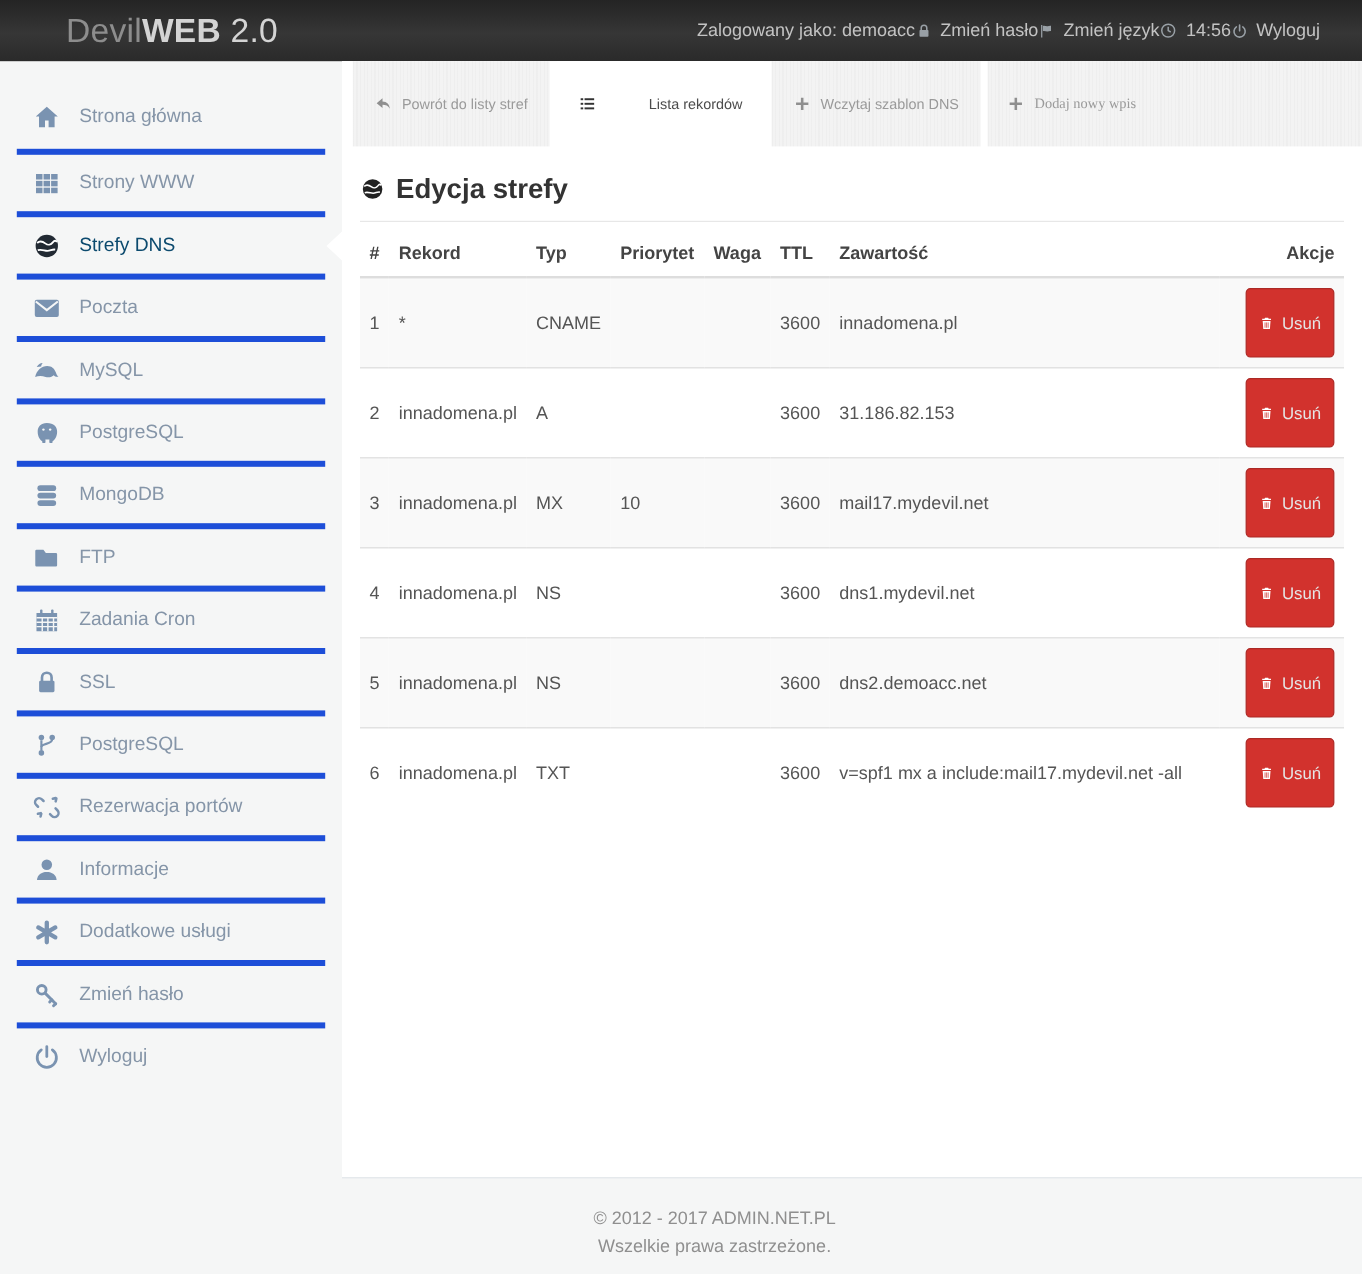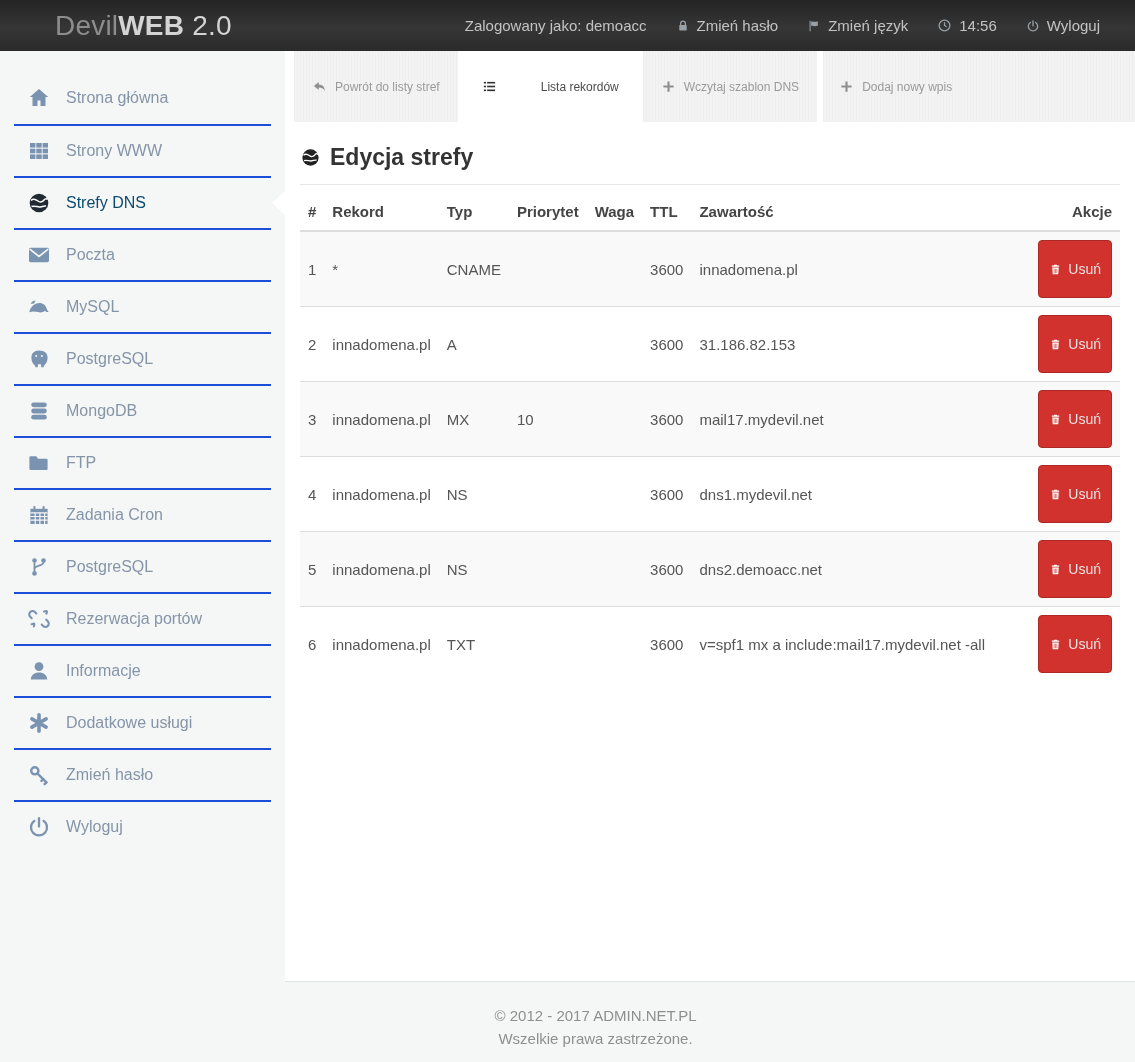--- a/index.html
+++ b/index.html
@@ -20,36 +20,36 @@
     position:absolute; top:0; left:0; right:0; height:51px;
     background:linear-gradient(180deg,#242424 0%,#363636 55%,#2a2a2a 100%);
     display:flex; align-items:center;
   }
   .brand { margin-left:55px; font-size:28px; letter-spacing:.2px; cursor:pointer; }
   .brand-light { color:#8d8d8d; }
   .brand-bold  { color:#d4d4d4; font-weight:bold; }
   .brand-ver   { color:#d4d4d4; white-space:pre; }
   .topbar-right {
     margin-left:auto; margin-right:35px;
-    display:flex; align-items:center; gap:29px;
+    display:flex; align-items:center; 
     font-size:15px; color:#c3c3c3;
   }
   .tb-item { display:flex; align-items:center; gap:7px; color:#c3c3c3; cursor:pointer; }
   .tb-static { display:flex; align-items:center; gap:7px; color:#c3c3c3; }
   .tb-item .icon, .tb-static .icon { color:#99a0a6; }
   .i14 { width:14px; height:14px; }
   .i15 { width:15px; height:15px; }
 
   
   .sidebar { position:absolute; top:51px; left:0; width:285px; bottom:0; padding-top:21px; }
   .side-item {
     position:relative; height:52px; margin:0 14px; padding-left:12px;
     display:flex; align-items:center; gap:14px;
     color:#8595a8; font-size:16px; cursor:pointer;
-    border-top:2px solid #1d4ed8;
+    border-top:5px solid #1d4ed8;
   }
   .side-item:first-child { border-top:none; }
   .sicon { width:26px; height:24px; color:#7a93b1; flex:0 0 26px; }
   .side-item.active { color:#0c4a6e; }
   .side-item.active .sicon { color:#222a33; }
   .notch {
     position:absolute; right:-14px; top:50%; margin-top:-12px;
     width:0; height:0; border-style:solid;
     border-width:12px 13px 12px 0;
     border-color:transparent #ffffff transparent transparent;
@@ -63,21 +63,21 @@
   .tabs { display:flex; height:71px; padding-left:9px; gap:6px; background:#fff; }
   .tab {
     display:flex; align-items:center; gap:8px; padding:0 18px;
     background:#f3f3f3;
     background-image:repeating-linear-gradient(90deg, rgba(0,0,0,.02) 0 1px, transparent 1px 3px);
     color:#9a9a9a; font-size:12px; cursor:pointer; white-space:nowrap;
   }
   .tab .icon { width:15px; height:15px; color:#8f8f8f; }
   .tab.active { background:#fff; background-image:none; color:#4c4c4c;gap:44px; }
   .tab.active .icon { color:#333; }
-  .tab.grow { flex:1 1 auto; justify-content:flex-start; padding:0 16px; }
+  .tab.grow { flex:1 1 auto; justify-content:flex-start; padding:0 16px;font-family:Liberation Serif, serif; }
 
   .main-body { padding:0 15px; }
   h1 {
     display:flex; align-items:center; gap:9px;
     margin:21px 0 0 0; font-size:23px; font-weight:bold; color:#333; line-height:28px;
   }
   h1 .icon { width:21px; height:21px; color:#222; }
   .rule { border:none; border-top:1px solid #e7e7e7; margin:13px 0 0 0; }
 
   table { width:100%; border-collapse:collapse; margin-top:8px; font-size:15px; }
@@ -243,20 +243,29 @@
           <rect x="15.6" y="3" width="2" height="4" rx="0.8"></rect>
           <path d="M3.4 5.8h17.2V21H3.4z"></path>
           <path d="M3.4 9.8h17.2M8.2 9.8V21M12.9 9.8V21M17.6 9.8V21M3.4 13.5h17.2M3.4 17.2h17.2" stroke="#f5f6f6" stroke-width="1.2" fill="none"></path>
         </svg>
       </span>
     <span>Zadania Cron</span>
   </div>
   <div class="side-item">
     <span class="icon sicon">
         <svg viewBox="0 0 24 24">
+          <path d="M8 10.5V7.6C8 5.2 9.8 3.6 12 3.6s4 1.6 4 4v2.9" fill="none" stroke="currentColor" stroke-width="2.2"></path>
+          <rect x="5.6" y="10.2" width="12.8" height="9.6" rx="1.2" fill="currentColor"></rect>
+        </svg>
+      </span>
+    <span>SSL</span>
+  </div>
+  <div class="side-item">
+    <span class="icon sicon">
+        <svg viewBox="0 0 24 24">
           <g fill="none" stroke="currentColor" stroke-width="1.8">
             <path d="M7.5 7.8v8.4"></path>
             <path d="M7.5 13.5c0-3 9-2.2 9-6.2"></path>
           </g>
           <circle cx="7.5" cy="5.6" r="2.3" fill="currentColor"></circle>
           <circle cx="7.5" cy="18.4" r="2.3" fill="currentColor"></circle>
           <circle cx="16.5" cy="5.6" r="2.3" fill="currentColor"></circle>
         </svg>
       </span>
     <span>PostgreSQL</span>

